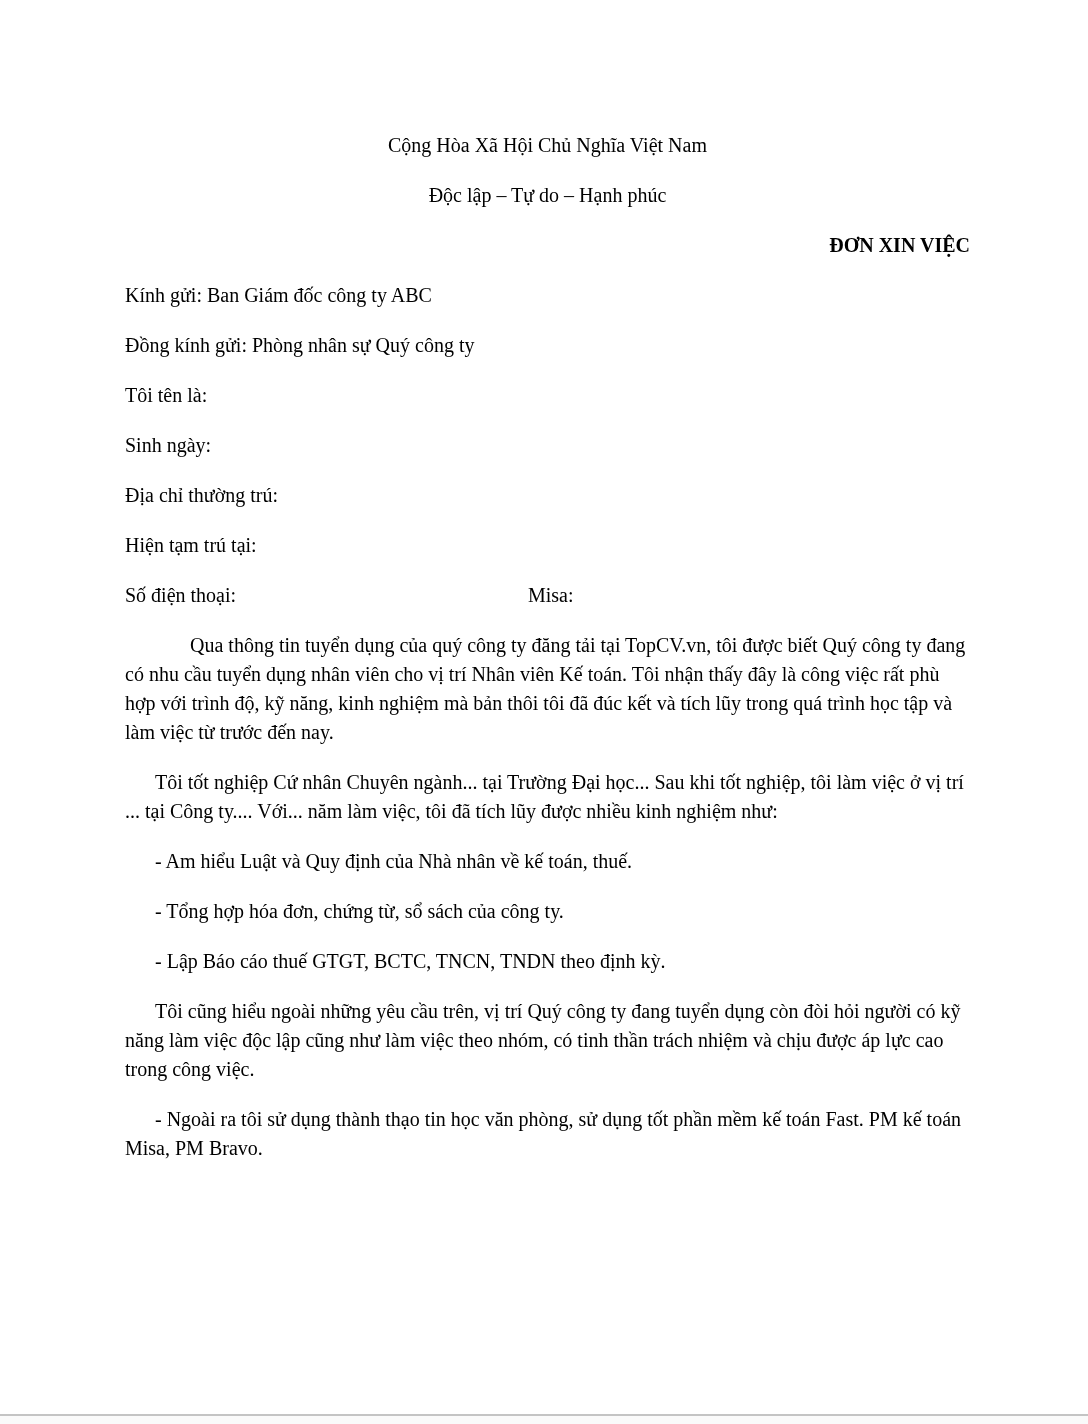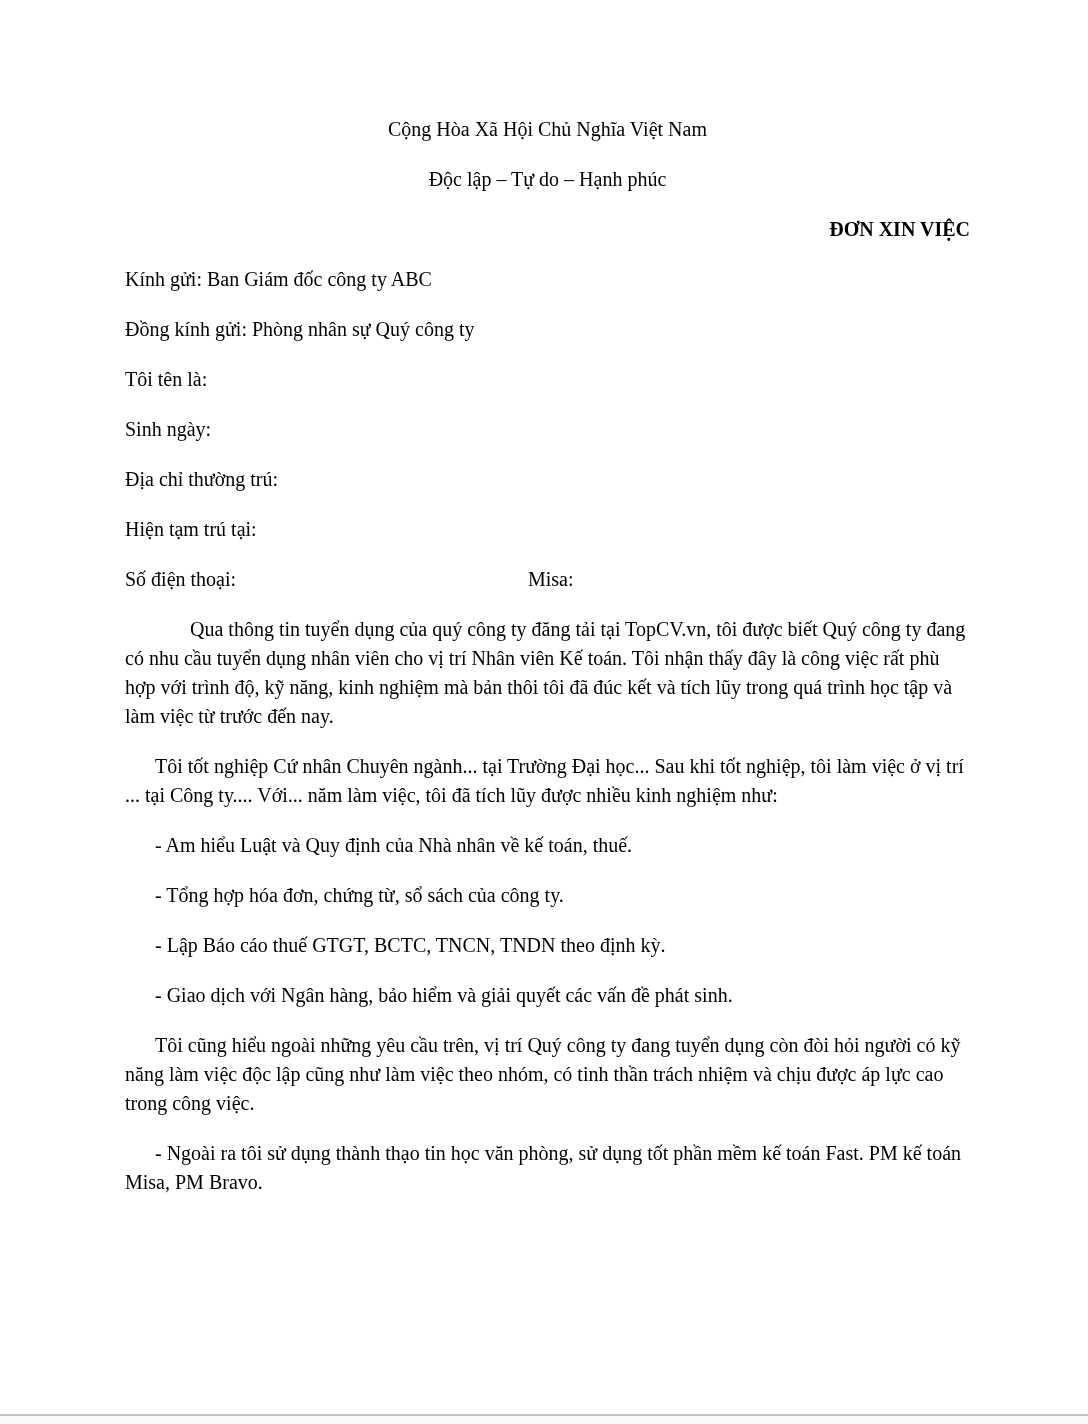--- a/index.html
+++ b/index.html
@@ -20,21 +20,21 @@
   .content {
     position: absolute;
     top: 0;
     left: 125px;
     width: 845px;
     padding-top: 115px;
     font-size: 20px;
     line-height: 29px;
   }
   .content p {
-    margin: 0 0 21px 0;
+    margin: 16px 0 21px 0;
   }
   .centered { text-align: center; }
   .doc-title {
     font-weight: bold;
     text-align: right;
   }
   .indent-lg { text-indent: 65px; }
   .indent-sm { text-indent: 30px; }
   .phone-label {
     display: inline-block;
@@ -76,21 +76,20 @@
 
     <p><span class="phone-label">Số điện thoại:</span><span>Misa:</span></p>
 
     <p class="indent-lg">Qua thông tin tuyển dụng của quý công ty đăng tải tại TopCV.vn, tôi được biết Quý công ty đang có nhu cầu tuyển dụng nhân viên cho vị trí Nhân viên Kế toán. Tôi nhận thấy đây là công việc rất phù hợp với trình độ, kỹ năng, kinh nghiệm mà bản thôi tôi đã đúc kết và tích lũy trong quá trình học tập và làm việc từ trước đến nay.</p>
 
     <p class="indent-sm">Tôi tốt nghiệp Cứ nhân Chuyên ngành... tại Trường Đại học... Sau khi tốt nghiệp, tôi làm việc ở vị trí ... tại Công ty.... Với... năm làm việc, tôi đã tích lũy được nhiều kinh nghiệm như:</p>
 
     <p class="indent-sm">- Am hiểu Luật và Quy định của Nhà nhân về kế toán, thuế.</p>
     <p class="indent-sm">- Tổng hợp hóa đơn, chứng từ, sổ sách của công ty.</p>
     <p class="indent-sm">- Lập Báo cáo thuế GTGT, BCTC, TNCN, TNDN theo định kỳ.</p>
-    <p class="indent-sm">- Giao dịch với Ngân hàng, bảo hiểm và giải quyết các vấn đề phát sinh.</p>
     <p class="indent-sm">Tôi cũng hiểu ngoài những yêu cầu trên, vị trí Quý công ty đang tuyển dụng còn đòi hỏi người có kỹ năng làm việc độc lập cũng như làm việc theo nhóm, có tinh thần trách nhiệm và chịu được áp lực cao trong công việc.</p>
 
     <p class="indent-sm">- Ngoài ra tôi sử dụng thành thạo tin học văn phòng, sử dụng tốt phần mềm kế toán Fast. PM kế toán Misa, PM Bravo.</p>
 
   </div>
 
   <div class="page-bottom-edge"></div>
 </div>
 
 </body></html>

